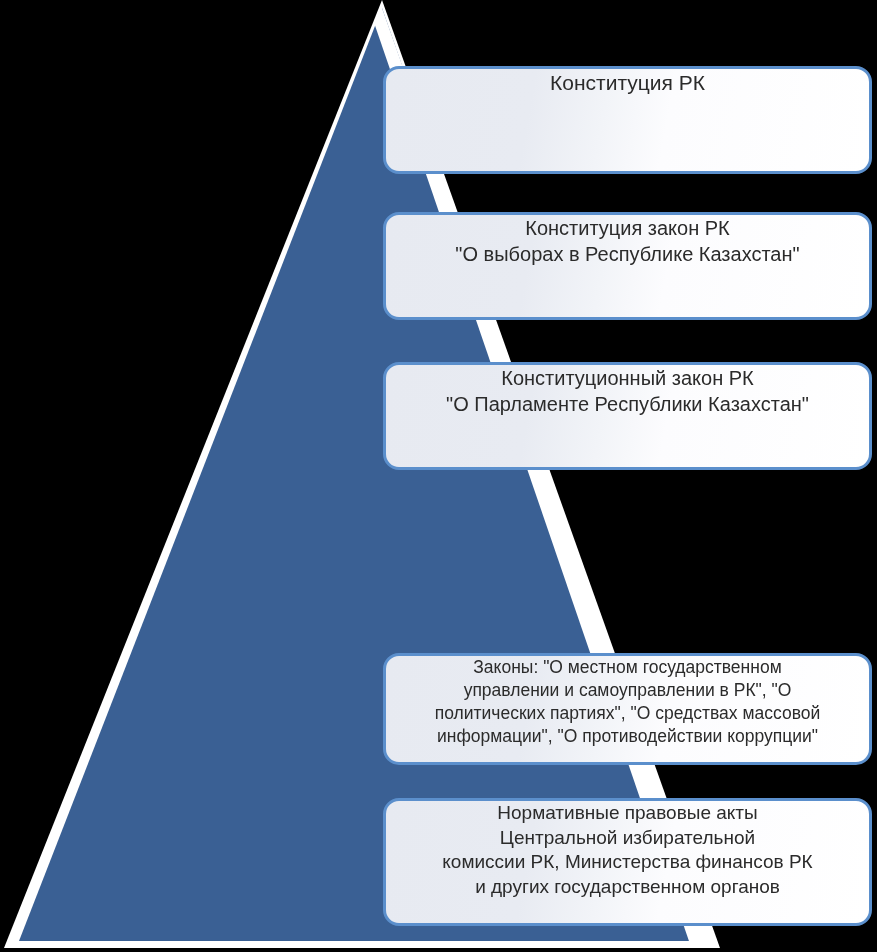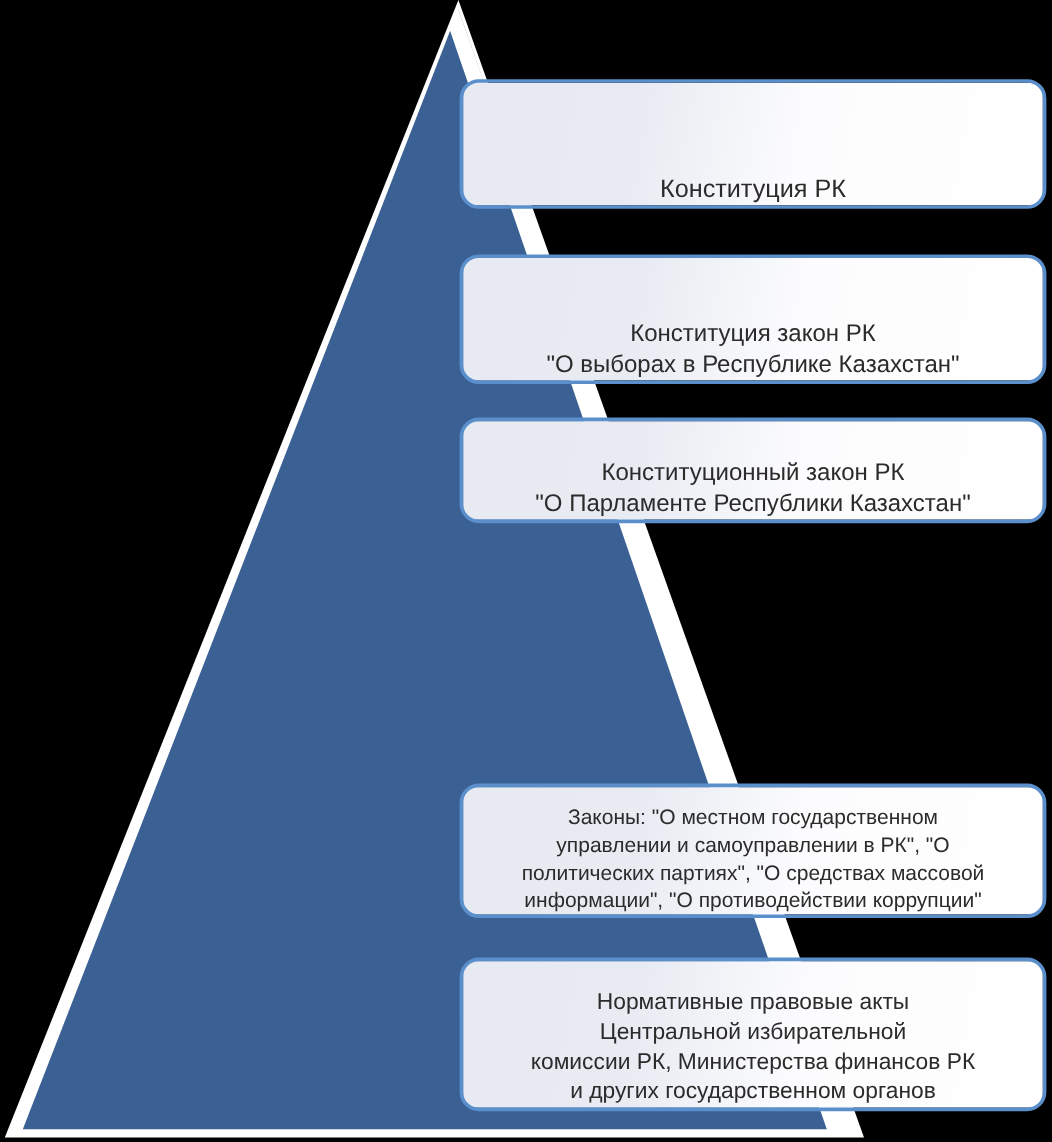--- a/index.html
+++ b/index.html
@@ -49,43 +49,43 @@
     border: 3px solid #5b8fcc;
     border-radius: 16px;
     background: linear-gradient(
         100deg,
         #e7eaf1 0%,
         #e8ebf2 30%,
         #f2f4f8 45%,
         #fcfcfe 58%,
         #ffffff 100%);
     display: flex;
-    align-items: flex-end;
+    align-items: flex-start;
     justify-content: center;
     overflow: hidden;
   }
 
   .tier-text {
     width: 100%;
     text-align: center;
     color: #2b2b2b;
     line-height: 1.30;
     padding: 0 12px;
     box-sizing: border-box;
     white-space: pre-line;
   }
 
   
   #tier-1 { top: 66px;  height: 108px; }
   #tier-1 .tier-text { font-size: 21px; }
 
   #tier-2 { top: 212px; height: 108px; }
-  #tier-2 .tier-text { font-size: 20px; margin-top: 10px; }
+  #tier-2 .tier-text { font-size: 20px; }
 
-  #tier-3 { top: 348px; height: 88px; }
+  #tier-3 { top: 362px; height: 108px; }
   #tier-3 .tier-text { font-size: 20px; }
 
   #tier-4 { top: 508px; height: 108px; }
   #tier-4 .tier-text { font-size: 19.5px; }
 
   #tier-5 { top: 653px; height: 112px; }
   #tier-5 .tier-text { font-size: 17.5px; line-height: 1.32; }
 
   #tier-6 { top: 798px; height: 128px; }
   #tier-6 .tier-text { font-size: 19px; line-height: 1.30; }

